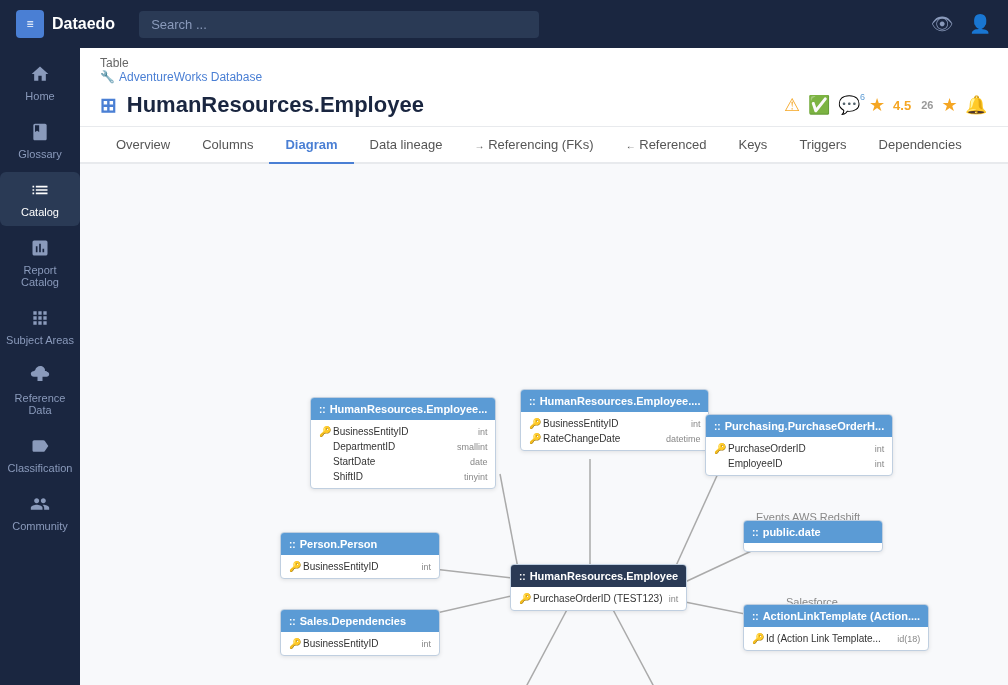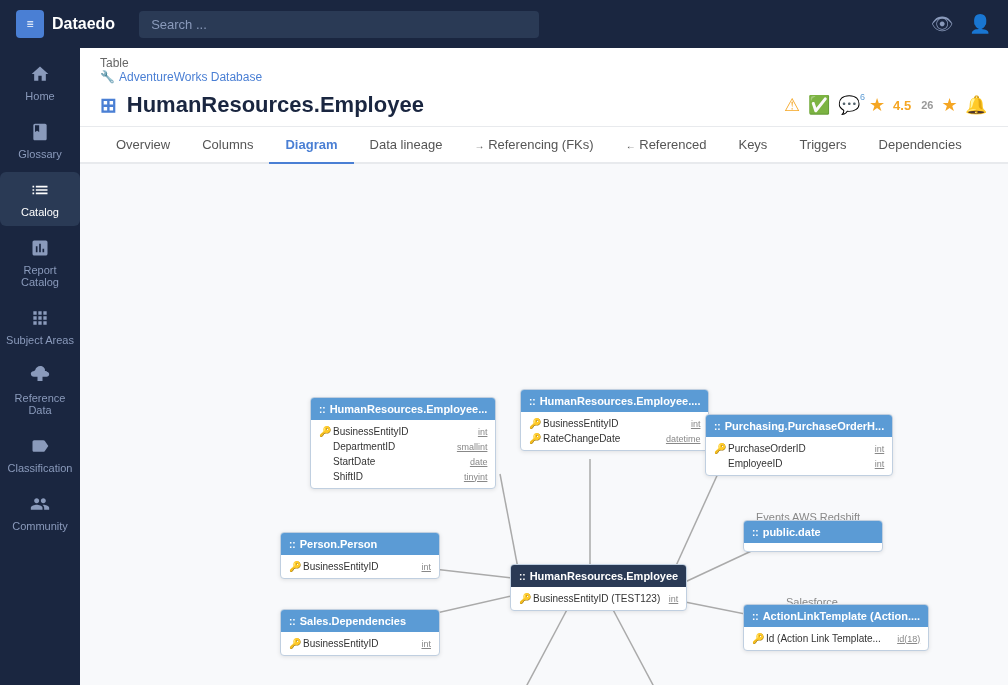--- a/index.html
+++ b/index.html
@@ -49,21 +49,21 @@
 
     
     .db-card { position: absolute; background: #fff; border: 1px solid #c0cfe0; border-radius: 4px; font-size: 11px; min-width: 170px; box-shadow: 0 1px 4px rgba(0,0,0,0.1); }
     .db-card-header { background: #4a7fd4; color: white; padding: 5px 8px; font-size: 11px; font-weight: 600; border-radius: 3px 3px 0 0; display: flex; align-items: center; gap: 4px; }
     .db-card-header.dark { background: #2a3a55; }
     .db-card-header.light { background: #5b9bd5; }
     .db-card-body { padding: 4px 0; }
     .db-row { display: flex; align-items: center; padding: 2px 8px; gap: 4px; font-size: 10px; color: #333; }
     .db-row-icon { color: #f5a623; font-size: 10px; width: 10px; }
     .db-row-name { flex: 1; color: #333; }
-    .db-row-type { color: #888; font-size: 9px; text-align: center; text-decoration: underline; }
+    .db-row-type { color: #888; font-size: 9px; text-align: center; }
     .grid-icon { font-size: 10px; }
 
     
     .diagram-svg { position: absolute; top: 0; left: 0; width: 100%; height: 100%; pointer-events: none; }
 
     .section-label { position: absolute; font-size: 11px; color: #888; background: #f8f9fb; padding: 2px 6px; }
   </style>
 </head>
 <body>
 
@@ -311,21 +311,21 @@
       </div>
 
       <div class="db-card" style="left:430px; top:400px; min-width:175px;">
         <div class="db-card-header dark">
           <span class="grid-icon">::</span>
           <span>HumanResources.Employee</span>
         </div>
         <div class="db-card-body">
           <div class="db-row">
               <span class="db-row-icon">🔑</span>
-              <span class="db-row-name">BusinessEntityID (TEST123)</span>
+              <span class="db-row-name">PurchaseOrderID (TEST123)</span>
               <span class="db-row-type">int</span>
             </div>
         </div>
       </div>
 
       <div class="db-card" style="left:663px; top:356px; min-width:140px;">
         <div class="db-card-header light">
           <span class="grid-icon">::</span>
           <span>public.date</span>
         </div>

